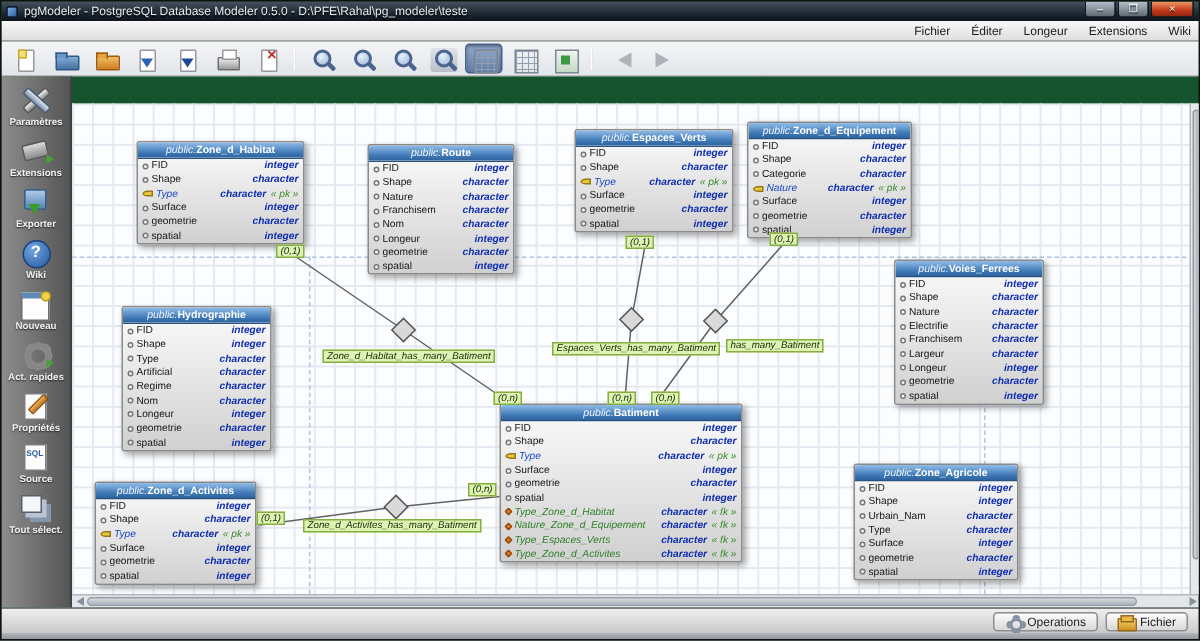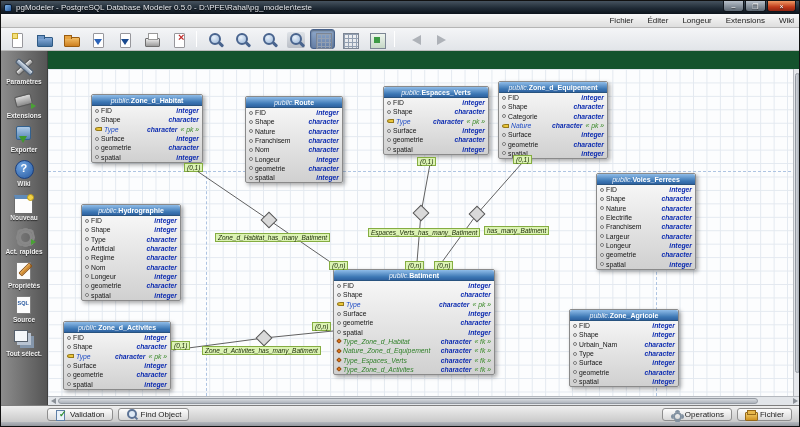--- a/index.html
+++ b/index.html
@@ -689,30 +689,20 @@
       <div class="rlabel cardinality" style="left: 264px; top: 253px;">(0,n)</div>
     </div>
 
   <div class="hscroll">
     <div class="harrow left"></div>
     <div class="hthumb"></div>
     <div class="harrow right"></div>
   </div>
 
   <div class="bottombar">
-    <span style="display:flex;">
-        <div class="bbtn">
-          <span class="bi validation-icon"></span>
-          <span class="blabel">Validation</span>
-        </div>
-        <div class="bbtn">
-          <span class="bi find-object-icon"></span>
-          <span class="blabel">Find Object</span>
-        </div>
-      </span>
     <span class="bspacer"></span>
     <span style="display:flex;">
         <div class="bbtn">
           <span class="bi operations-icon"></span>
           <span class="blabel">Operations</span>
         </div>
         <div class="bbtn">
           <span class="bi objects-icon"></span>
           <span class="blabel">Fichier</span>
         </div>

